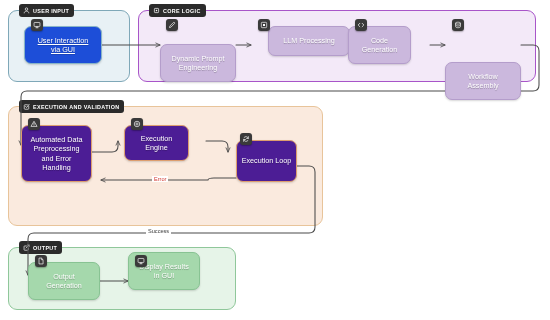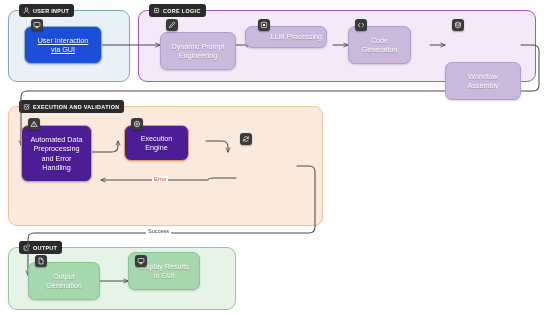--- a/index.html
+++ b/index.html
@@ -228,31 +228,31 @@
     <span class="node-label">User Interaction
 via GUI</span>
   </div>
   <div class="node-icon" style="left:31px; top:19px;">
     <svg viewBox="0 0 12 12" width="8" height="8">
       <rect x="1.6" y="2.2" width="8.8" height="6" rx="0.9" fill="none" stroke="#fff" stroke-width="1"></rect>
       <path d="M4.3 10.1h3.4M6 8.2v1.9" stroke="#fff" stroke-width="1" stroke-linecap="round"></path>
     </svg>
   </div>
 
-  <div class="node node-core" style="left:160px; top:32px; width:76px; height:38px;">
+  <div class="node node-core" style="left:160px; top:44px; width:76px; height:38px;">
     <span class="node-label">Dynamic Prompt
 Engineering</span>
   </div>
   <div class="node-icon" style="left:166px; top:19px;">
     <svg viewBox="0 0 12 12" width="8" height="8">
       <path d="M2.2 9.8 2.7 7.7 8.1 2.3a1.1 1.1 0 0 1 1.6 1.6L4.3 9.3z" fill="none" stroke="#fff" stroke-width="1" stroke-linejoin="round"></path>
     </svg>
   </div>
 
-  <div class="node node-core" style="left:245px; top:26px; width:82px; height:22px;justify-content:flex-end;">
+  <div class="node node-core" style="left:268px; top:26px; width:82px; height:30px;">
     <span class="node-label">LLM Processing</span>
   </div>
   <div class="node-icon" style="left:258px; top:19px;">
     <svg viewBox="0 0 12 12" width="8" height="8">
       <rect x="2" y="2" width="8" height="8" rx="1.3" fill="none" stroke="#fff" stroke-width="1"></rect>
       <rect x="4.5" y="4.5" width="3" height="3" rx="0.5" fill="#fff"></rect>
     </svg>
   </div>
 
   <div class="node node-core" style="left:348px; top:26px; width:63px; height:38px;align-items:center;">
@@ -293,20 +293,23 @@
   <div class="node node-exec" style="left:124px; top:125px; width:65px; height:36px;">
     <span class="node-label">Execution Engine</span>
   </div>
   <div class="node-icon" style="left:131px; top:118px;">
     <svg viewBox="0 0 12 12" width="8" height="8">
       <circle cx="6" cy="6" r="4.1" fill="none" stroke="#fff" stroke-width="1"></circle>
       <circle cx="6" cy="6" r="1.6" fill="none" stroke="#fff" stroke-width="1"></circle>
     </svg>
   </div>
 
+  <div class="node node-exec" style="left:236px; top:140px; width:61px; height:42px;">
+    <span class="node-label">Execution Loop</span>
+  </div>
   <div class="node-icon" style="left:240px; top:133px;">
     <svg viewBox="0 0 12 12" width="8" height="8">
       <path d="M9.3 5.1A3.6 3.6 0 0 0 3.1 3.7M2.7 6.9A3.6 3.6 0 0 0 8.9 8.3" fill="none" stroke="#fff" stroke-width="1" stroke-linecap="round"></path>
       <path d="M9.5 2.4v2.8H6.8M2.5 9.6V6.8h2.7" fill="none" stroke="#fff" stroke-width="1" stroke-linecap="round" stroke-linejoin="round"></path>
     </svg>
   </div>
 
   <div class="node node-output" style="left:28px; top:262px; width:72px; height:38px;">
     <span class="node-label">Output
 Generation</span>

